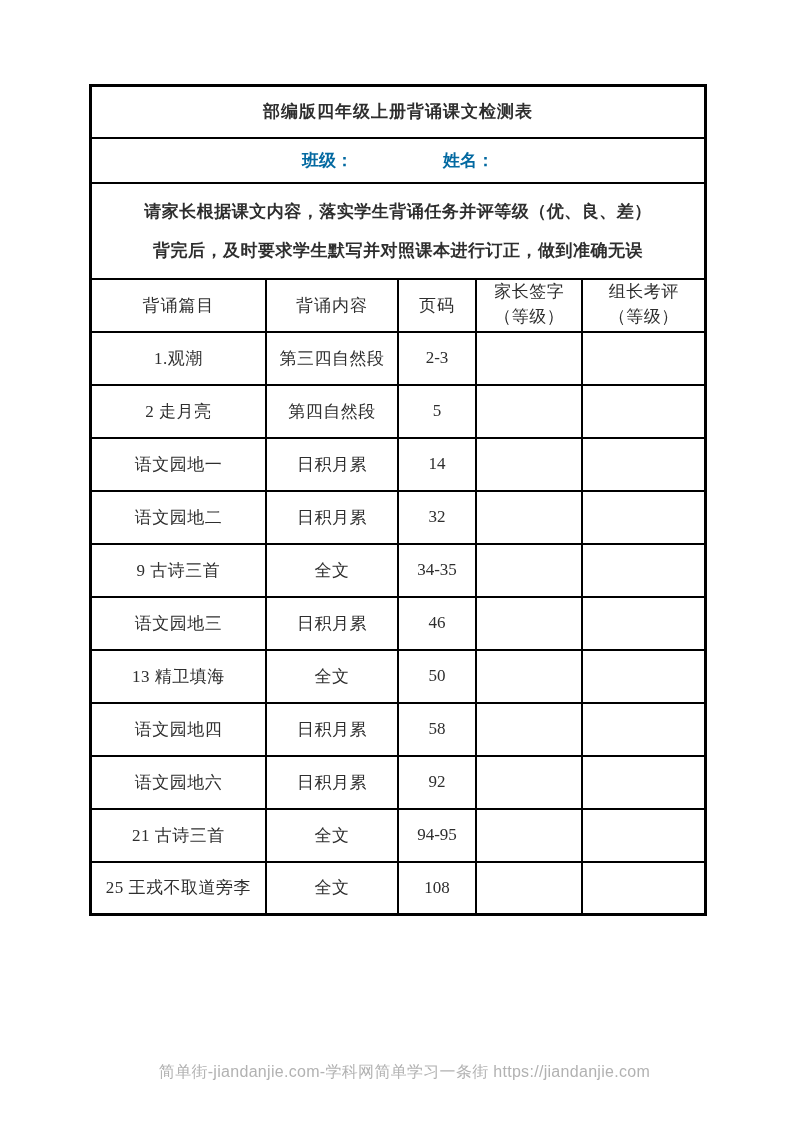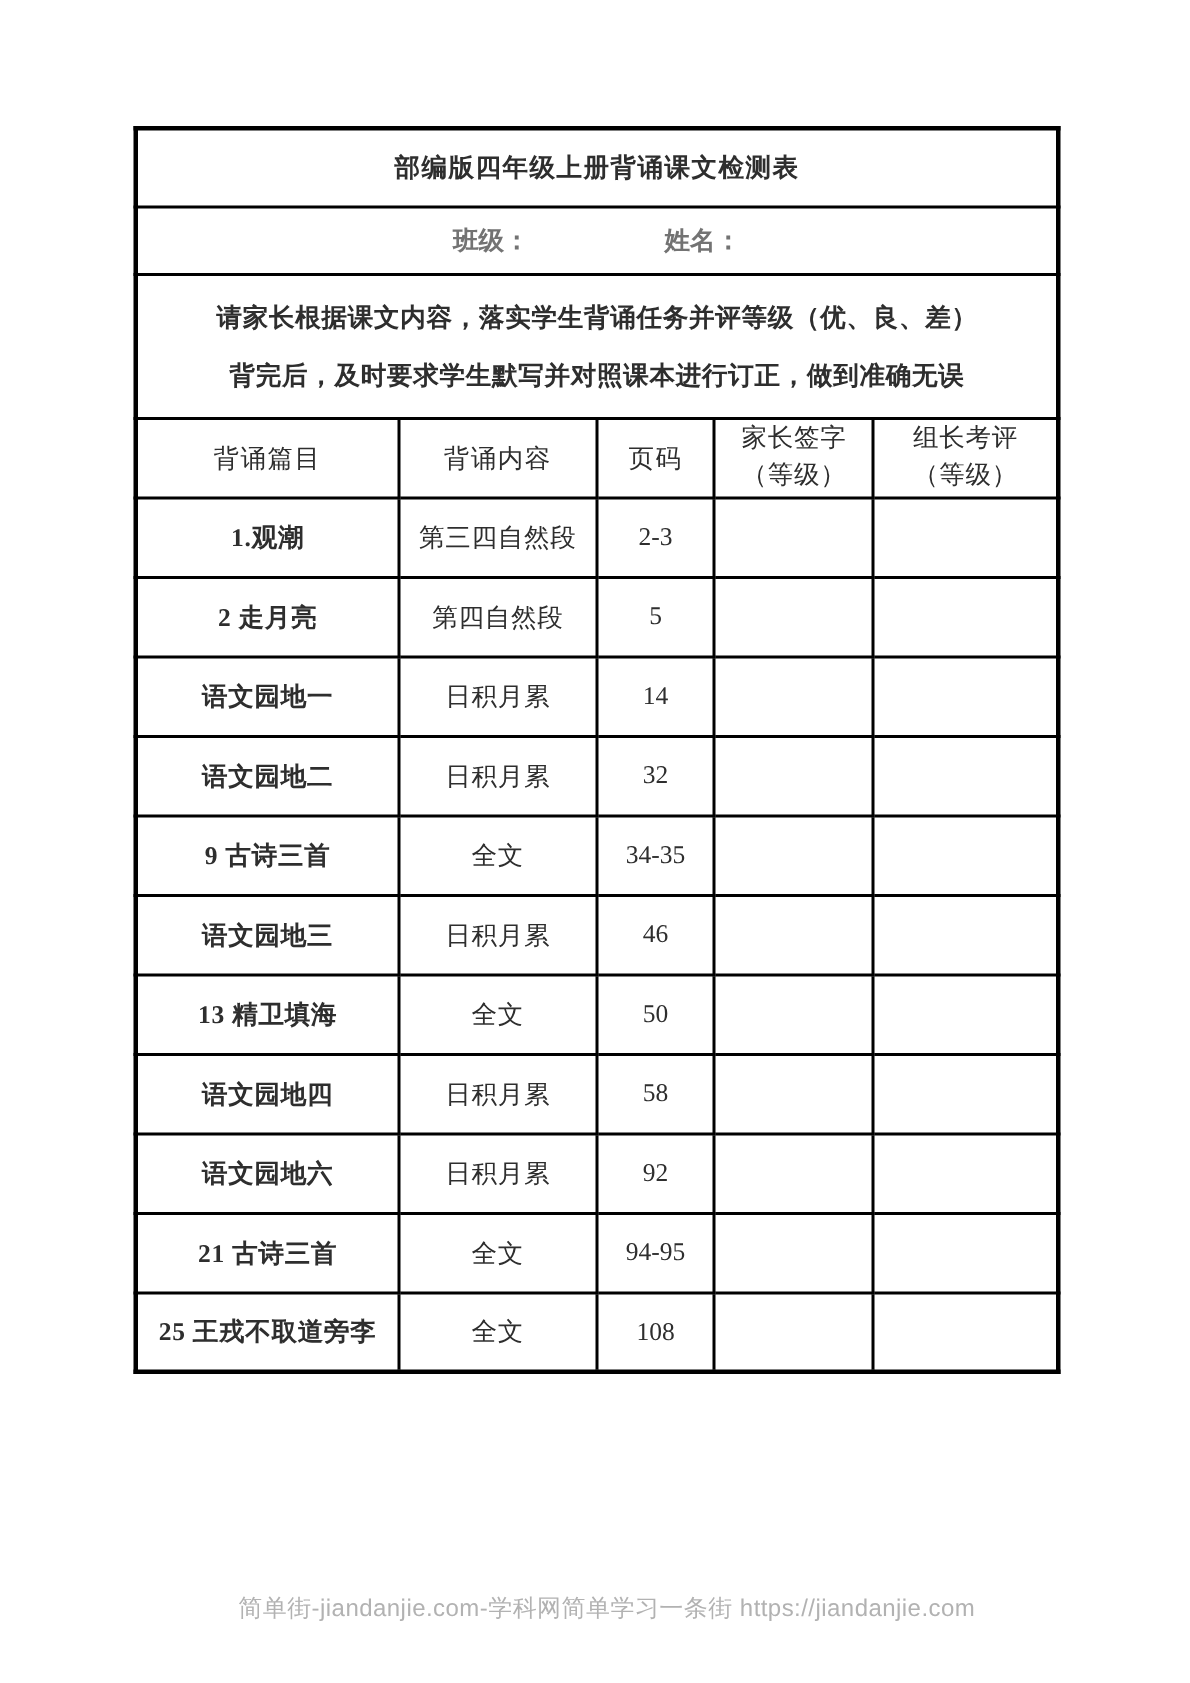--- a/index.html
+++ b/index.html
@@ -40,21 +40,21 @@
     color: #111;
     font-size: 17px;
     letter-spacing: 1px;
     font-family: Liberation Serif, serif;
   }
   .class-row-inner {
     display: flex;
     justify-content: center;
     gap: 90px;
     font-weight: bold;
-    color: #737373;
+    color: #0369a1;
     font-size: 17px;
   }
   .instr-cell {
     font-weight: bold;
     color: #111;
     font-size: 17px;
     letter-spacing: 0.5px;
   }
   .instr-cell .line { display: block; }
   .instr-cell .line + .line { margin-top: 16px; }
@@ -64,21 +64,21 @@
     font-size: 17px;
     letter-spacing: 1px;
     font-family: Liberation Mono, monospace;
   }
   td.head-cell-small {
     color: #333;
     font-size: 15px;
     line-height: 1.45;
     letter-spacing: 0.5px;
   }
-  td.cell-title   { letter-spacing: 0.5px; font-weight: bold; }
+  td.cell-title   { letter-spacing: 0.5px; }
   td.cell-content { letter-spacing: 0.5px; }
   td.cell-page    { font-size: 16px; }
 
   .footer {
     position: absolute;
     left: 16px;
     right: 0;
     top: 1062px;
     text-align: center;
     font-family: "Liberation Sans", "DejaVu Sans", sans-serif;

